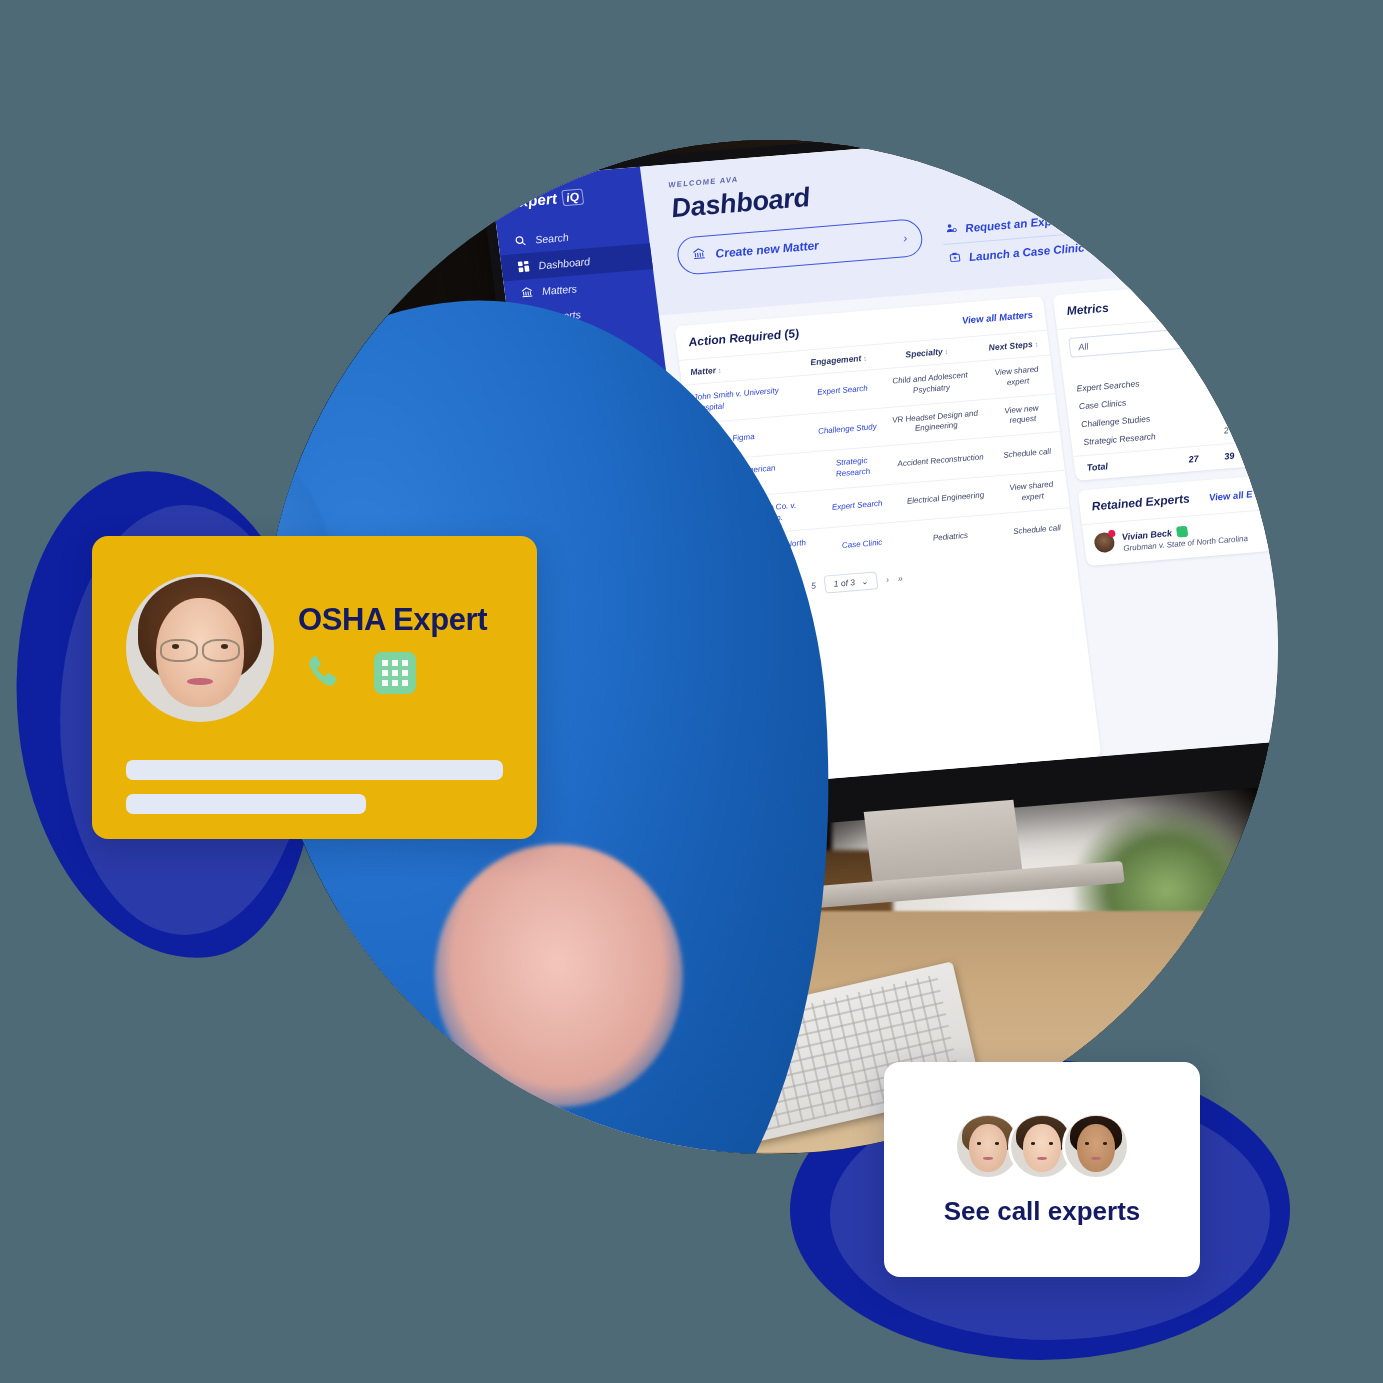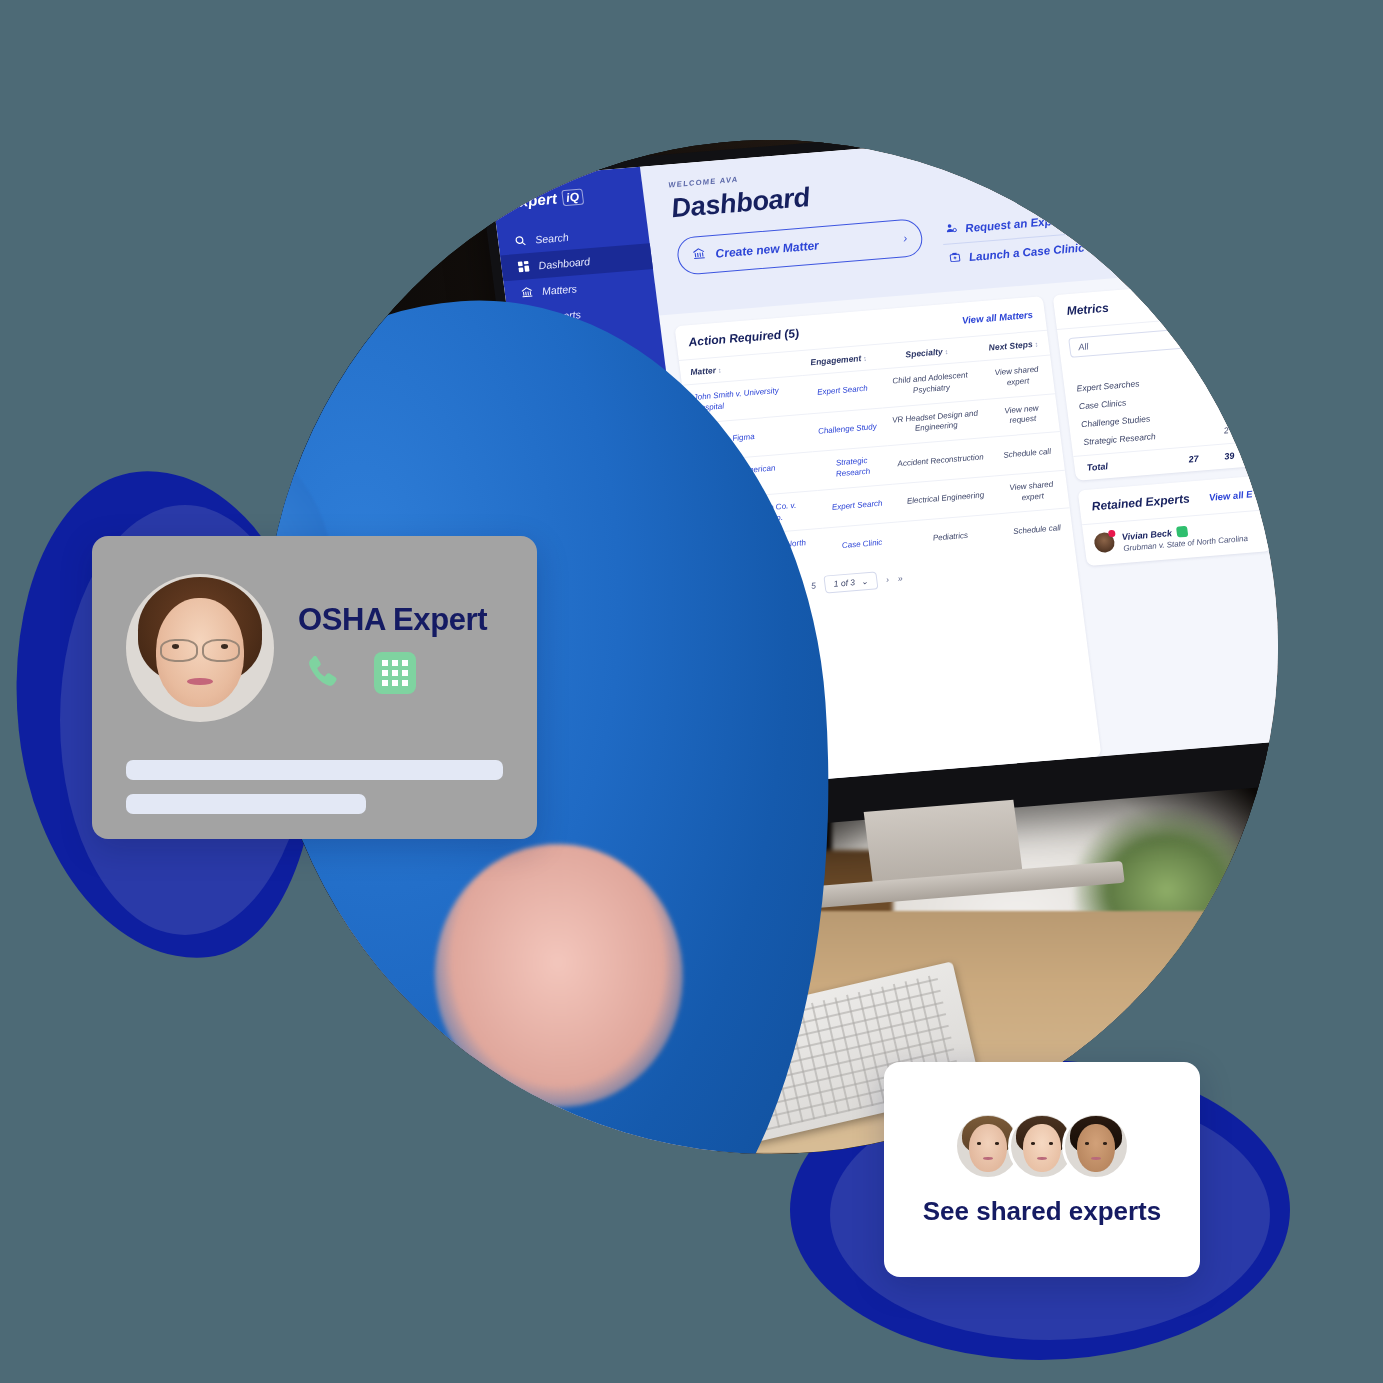--- a/index.html
+++ b/index.html
@@ -264,21 +264,21 @@
     position:absolute;right:-2px;top:-2px;width:7px;height:7px;border-radius:50%;
     background:#e8174c;
   }
   .exp-name{font-size:9px;font-weight:700;font-style:italic;color:#16205e;display:flex;align-items:center;gap:5px;}
   .gchip{width:11px;height:11px;border-radius:3px;background:#2fbf6e;display:inline-block;}
   .exp-sub{font-size:8px;font-style:italic;color:#4a5278;margin-top:2px;line-height:1.3;}
 
   
   #osha-card{
     position:absolute;left:92px;top:536px;width:445px;height:303px;
-    background:#a3a3a3;border-radius:16px;box-shadow:0 10px 32px rgba(10,20,70,.22);
+    background:#eab308;border-radius:16px;box-shadow:0 10px 32px rgba(10,20,70,.22);
     padding:0;
   }
   .osha-top{display:flex;align-items:center;gap:24px;padding:38px 0 0 34px;}
   .osha-face{
     width:148px;height:148px;border-radius:50%;flex:0 0 148px;overflow:hidden;
     position:relative;background:#ddd9d4;
   }
   .f-hair{position:absolute;left:8%;top:2%;width:84%;height:72%;
     background:radial-gradient(ellipse at 50% 42%, #6b3f24 0%, #52301a 58%, #3b2212 100%);
     border-radius:50% 50% 42% 42%;}
@@ -719,14 +719,14 @@
         <div class="mo"></div>
     </div>
     <div class="av av3">
       <div class="hair"></div>
         <div class="skin"></div>
         <div class="eye l"></div>
         <div class="eye r"></div>
         <div class="mo"></div>
     </div>
   </div>
-  <div class="experts-title">See shared experts</div>
+  <div class="experts-title">See call experts</div>
 </div>
 
 </body></html>

